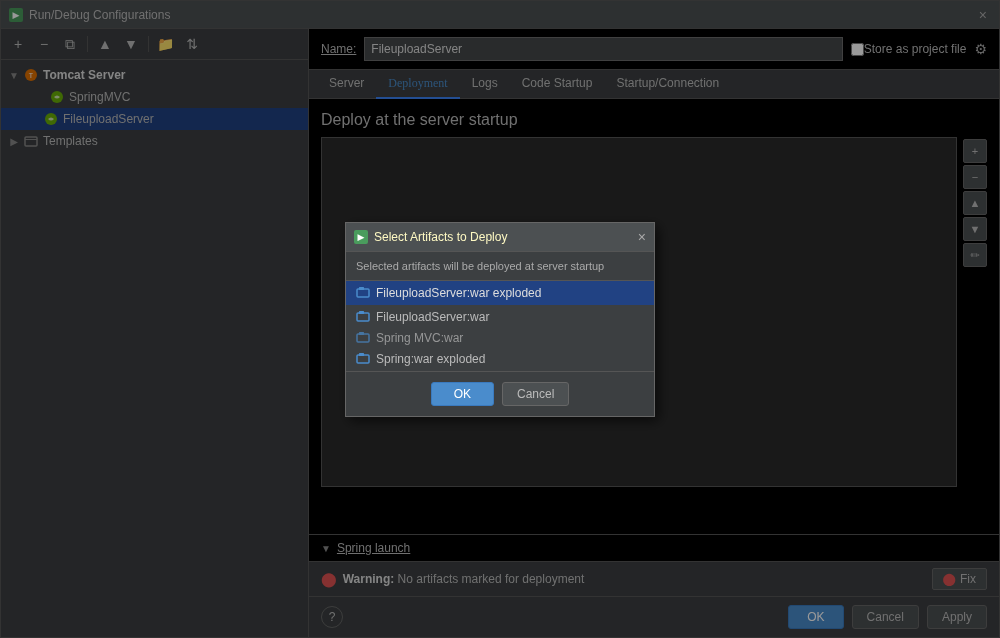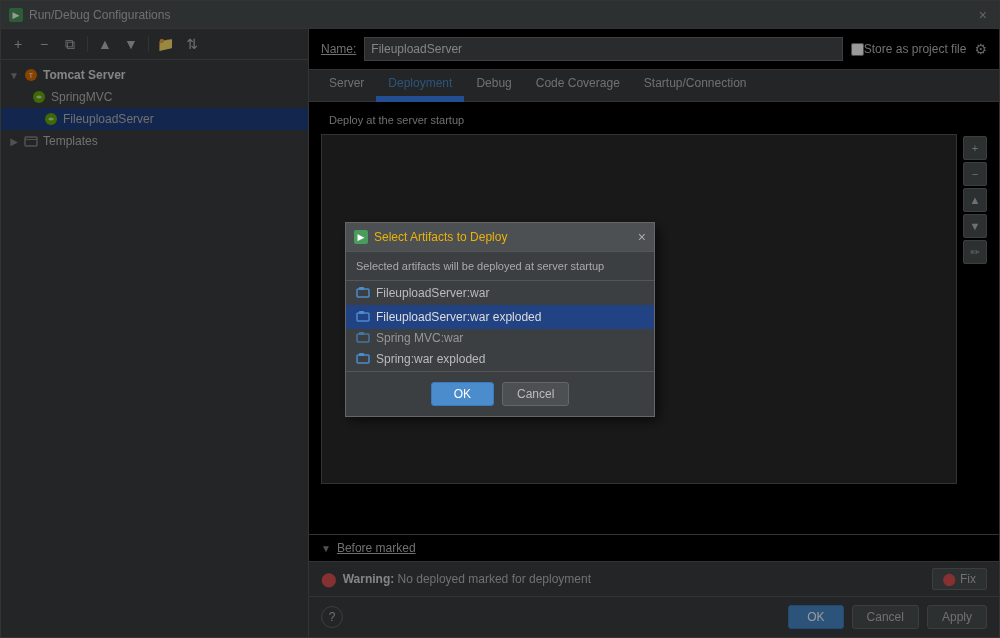--- a/index.html
+++ b/index.html
@@ -175,34 +175,33 @@
       padding: 0 8px;
     }
     .tab {
       padding: 6px 12px;
       font-size: 12px;
       color: #bbbbbb;
       cursor: pointer;
       border-bottom: 2px solid transparent;
       margin-bottom: -1px;
     }
-    .tab.active { color: #4a8ccc; border-bottom: 6px solid #3b82f6; }
+    .tab.active { color: #4a8ccc; border-bottom: 2px solid #3b82f6; font-family: Liberation Serif, serif; }
 
     
     .tab-content {
       flex: 1;
       padding: 12px;
       overflow-y: auto;
       position: relative;
     }
     .deploy-label {
-      font-size: 11px;
+      font-size: 16px;
       color: #bbbbbb;
       margin-bottom: 8px;
-      margin-left: 8px;
     }
 
     
     .deploy-container {
       display: flex;
       gap: 6px;
     }
     .deploy-list {
       flex: 1;
       min-height: 350px;
@@ -354,21 +353,21 @@
       background: #4a9c5d;
       border-radius: 2px;
       font-size: 9px;
       color: white;
       display: flex;
       align-items: center;
       justify-content: center;
     }
     .modal-title-text {
       font-size: 12px;
-      color: #eab308;
+      color: #fef9c3;
     }
     .modal-close {
       cursor: pointer;
       color: #aaa;
       font-size: 14px;
     }
     .modal-subtitle {
       padding: 8px 10px;
       font-size: 11px;
       color: #aaa;
@@ -462,21 +461,21 @@
           <span class="tree-expand">▼</span>
           <span class="tree-icon">
             <svg width="14" height="14" viewBox="0 0 14 14">
               <circle cx="7" cy="7" r="6" fill="#e07000"></circle>
               <text x="7" y="10" text-anchor="middle" font-size="7" fill="white">T</text>
             </svg>
           </span>
           <span class="tree-label bold">Tomcat Server</span>
         </div>
 
-        <div class="tree-item" style="padding-left: 16px;">
+        <div class="tree-item" style="padding-left: 34px;">
           <span class="tree-expand"></span>
           <span class="tree-icon">
             <svg width="14" height="14" viewBox="0 0 14 14">
               <circle cx="7" cy="7" r="6" fill="#6aaf08"></circle>
               <path d="M4 7 Q7 4 10 7 Q7 10 4 7Z" fill="white" opacity="0.7"></path>
             </svg>
           </span>
           <span class="tree-label">SpringMVC</span>
         </div>
 
@@ -512,49 +511,49 @@
         <label class="store-checkbox-label">
           <input type="checkbox" style="">
           <span>Store as project file</span>
         </label>
         <span style="color:#aaa; cursor:pointer; font-size:14px;">⚙</span>
       </div>
 
       <div class="tabs">
         <div class="tab">Server</div>
         <div class="tab active">Deployment</div>
-        <div class="tab">Debug</div>
-        <div class="tab">Code Coverage</div>
+        <div class="tab">Logs</div>
+        <div class="tab">Code Startup</div>
         <div class="tab">Startup/Connection</div>
       </div>
 
       <div class="tab-content">
         <div class="deploy-label">Deploy at the server startup</div>
         <div class="deploy-container">
           <div class="deploy-list"></div>
           <div class="deploy-side-buttons">
             <button class="side-btn" title="Add">+</button>
             <button class="side-btn" title="Remove">−</button>
             <button class="side-btn" title="Move Up">▲</button>
             <button class="side-btn" title="Move Down">▼</button>
             <button class="side-btn" title="Edit">✏</button>
           </div>
         </div>
       </div>
 
       <div class="before-launch">
         <span class="before-launch-arrow">▼</span>
-        <span class="before-launch-label underline">Before marked</span>
+        <span class="before-launch-label underline">Spring launch</span>
       </div>
 
       <div class="warning-bar">
         <span class="warning-icon">⬤</span>
         <span class="warning-text">
           <strong>Warning:</strong>
-          <span> No deployed marked for deployment</span>
+          <span> No artifacts marked for deployment</span>
         </span>
         <button class="fix-btn">
           <span style="color:#e05252;">⬤</span>
           <span>Fix</span>
         </button>
       </div>
 
       <div class="bottom-buttons">
         <button class="help-btn">?</button>
         <div class="spacer"></div>
@@ -573,41 +572,41 @@
       <div class="modal-title-left">
         <div class="modal-title-icon">▶</div>
         <span class="modal-title-text">Select Artifacts to Deploy</span>
       </div>
       <span class="modal-close">×</span>
     </div>
 
     <div class="modal-subtitle">Selected artifacts will be deployed at server startup</div>
 
     <div class="modal-list">
+
+      <div class="modal-list-item selected">
+        <span class="modal-list-icon">
+          <svg width="14" height="14" viewBox="0 0 14 14">
+            <rect x="1" y="3" width="12" height="8" rx="1" fill="none" stroke="#4a8ccc" stroke-width="1.5"></rect>
+            <rect x="3" y="1" width="5" height="3" rx="0.5" fill="#4a8ccc"></rect>
+          </svg>
+        </span>
+        <span>FileuploadServer:war exploded</span>
+      </div>
 
       <div class="modal-list-item">
         <span class="modal-list-icon">
           <svg width="14" height="14" viewBox="0 0 14 14">
             <rect x="1" y="3" width="12" height="8" rx="1" fill="none" stroke="#4a8ccc" stroke-width="1.5"></rect>
             <rect x="3" y="1" width="5" height="3" rx="0.5" fill="#4a8ccc"></rect>
           </svg>
         </span>
         <span>FileuploadServer:war</span>
       </div>
 
-      <div class="modal-list-item selected">
-        <span class="modal-list-icon">
-          <svg width="14" height="14" viewBox="0 0 14 14">
-            <rect x="1" y="3" width="12" height="8" rx="1" fill="none" stroke="#4a8ccc" stroke-width="1.5"></rect>
-            <rect x="3" y="1" width="5" height="3" rx="0.5" fill="#4a8ccc"></rect>
-          </svg>
-        </span>
-        <span>FileuploadServer:war exploded</span>
-      </div>
-
 
       <div class="modal-list-item" style="opacity:0.7; overflow:hidden; max-height:18px;">
         <span class="modal-list-icon">
           <svg width="14" height="14" viewBox="0 0 14 14">
             <rect x="1" y="3" width="12" height="8" rx="1" fill="none" stroke="#4a8ccc" stroke-width="1.5"></rect>
             <rect x="3" y="1" width="5" height="3" rx="0.5" fill="#4a8ccc"></rect>
           </svg>
         </span>
         <span>Spring MVC:war</span>
       </div>

